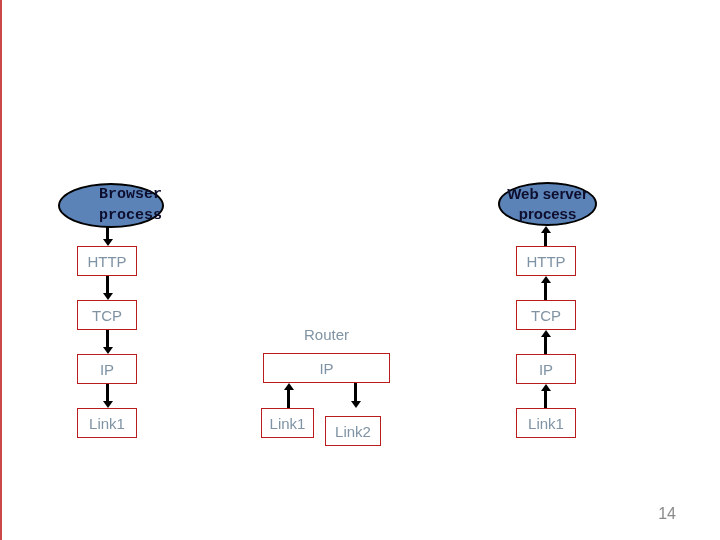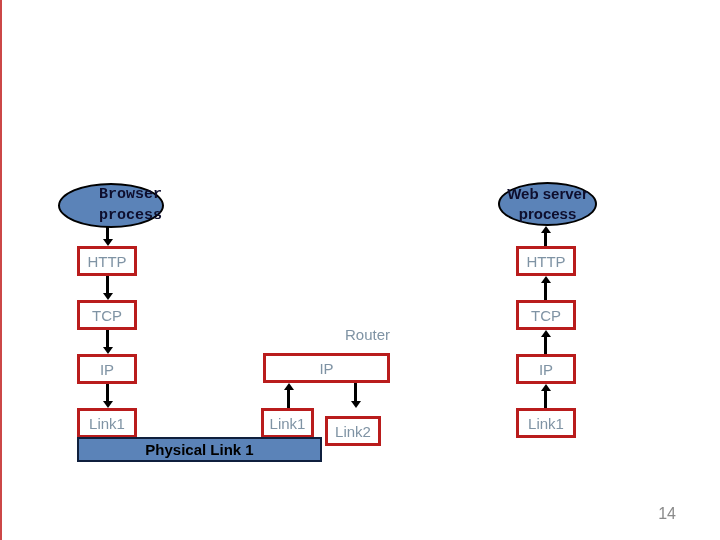--- a/index.html
+++ b/index.html
@@ -14,26 +14,26 @@
     font-family:"Liberation Sans",sans-serif;
   }
   .ellipse{
     position:absolute;border-radius:50%;background:#5b83b8;border:2px solid #000;
     box-sizing:border-box;color:#0e0e2e;font-weight:bold;font-size:15px;line-height:1.35;
     display:flex;flex-direction:column;justify-content:center;
   }
   .ellipse.left-node{align-items:flex-end;padding-left:12px;font-family:Liberation Mono, monospace;}
   .ellipse.right-node{align-items:center;text-align:right;}
   .lbox{
-    position:absolute;width:60px;height:30px;background:#ffffff;border:3px solid #b91c1c;
+    position:absolute;width:60px;height:30px;background:#ffffff;border:1px solid #b91c1c;
     box-sizing:border-box;color:#7f93a4;font-size:15px;
     display:flex;align-items:center;justify-content:center;
   }
   .router-label{
-    position:absolute;left:263px;top:326px;width:127px;text-align:right;
+    position:absolute;left:263px;top:326px;width:127px;text-align:center;
     color:#7f93a4;font-size:15px;
   }
   .bar{
     position:absolute;top:437px;height:25px;background:#5b83b8;border:2px solid #0f1f3d;
     box-sizing:border-box;color:#000;font-weight:bold;font-size:15px;
     display:flex;align-items:center;justify-content:center;
   }
   .arr{position:absolute;width:3px;background:#000;}
   .arr.down::after{
     content:"";position:absolute;left:50%;transform:translateX(-50%);bottom:-7px;
@@ -81,17 +81,16 @@
   </div>
   <div class="arr up" style="left:544px;top:233px;height:13px;"></div>
   <div class="lbox" style="left:516px;top:246px;">HTTP</div>
   <div class="arr up" style="left:544px;top:283px;height:17px;"></div>
   <div class="lbox" style="left:516px;top:300px;">TCP</div>
   <div class="arr up" style="left:544px;top:337px;height:17px;"></div>
   <div class="lbox" style="left:516px;top:354px;">IP</div>
   <div class="arr up" style="left:544px;top:391px;height:17px;"></div>
   <div class="lbox" style="left:516px;top:408px;">Link1</div>
 
-  <div class="bar" style="left:77px;width:245px;">Physical Link 1</div>
 
   <div class="page-num">14</div>
 
 </div>
 
 </body></html>

